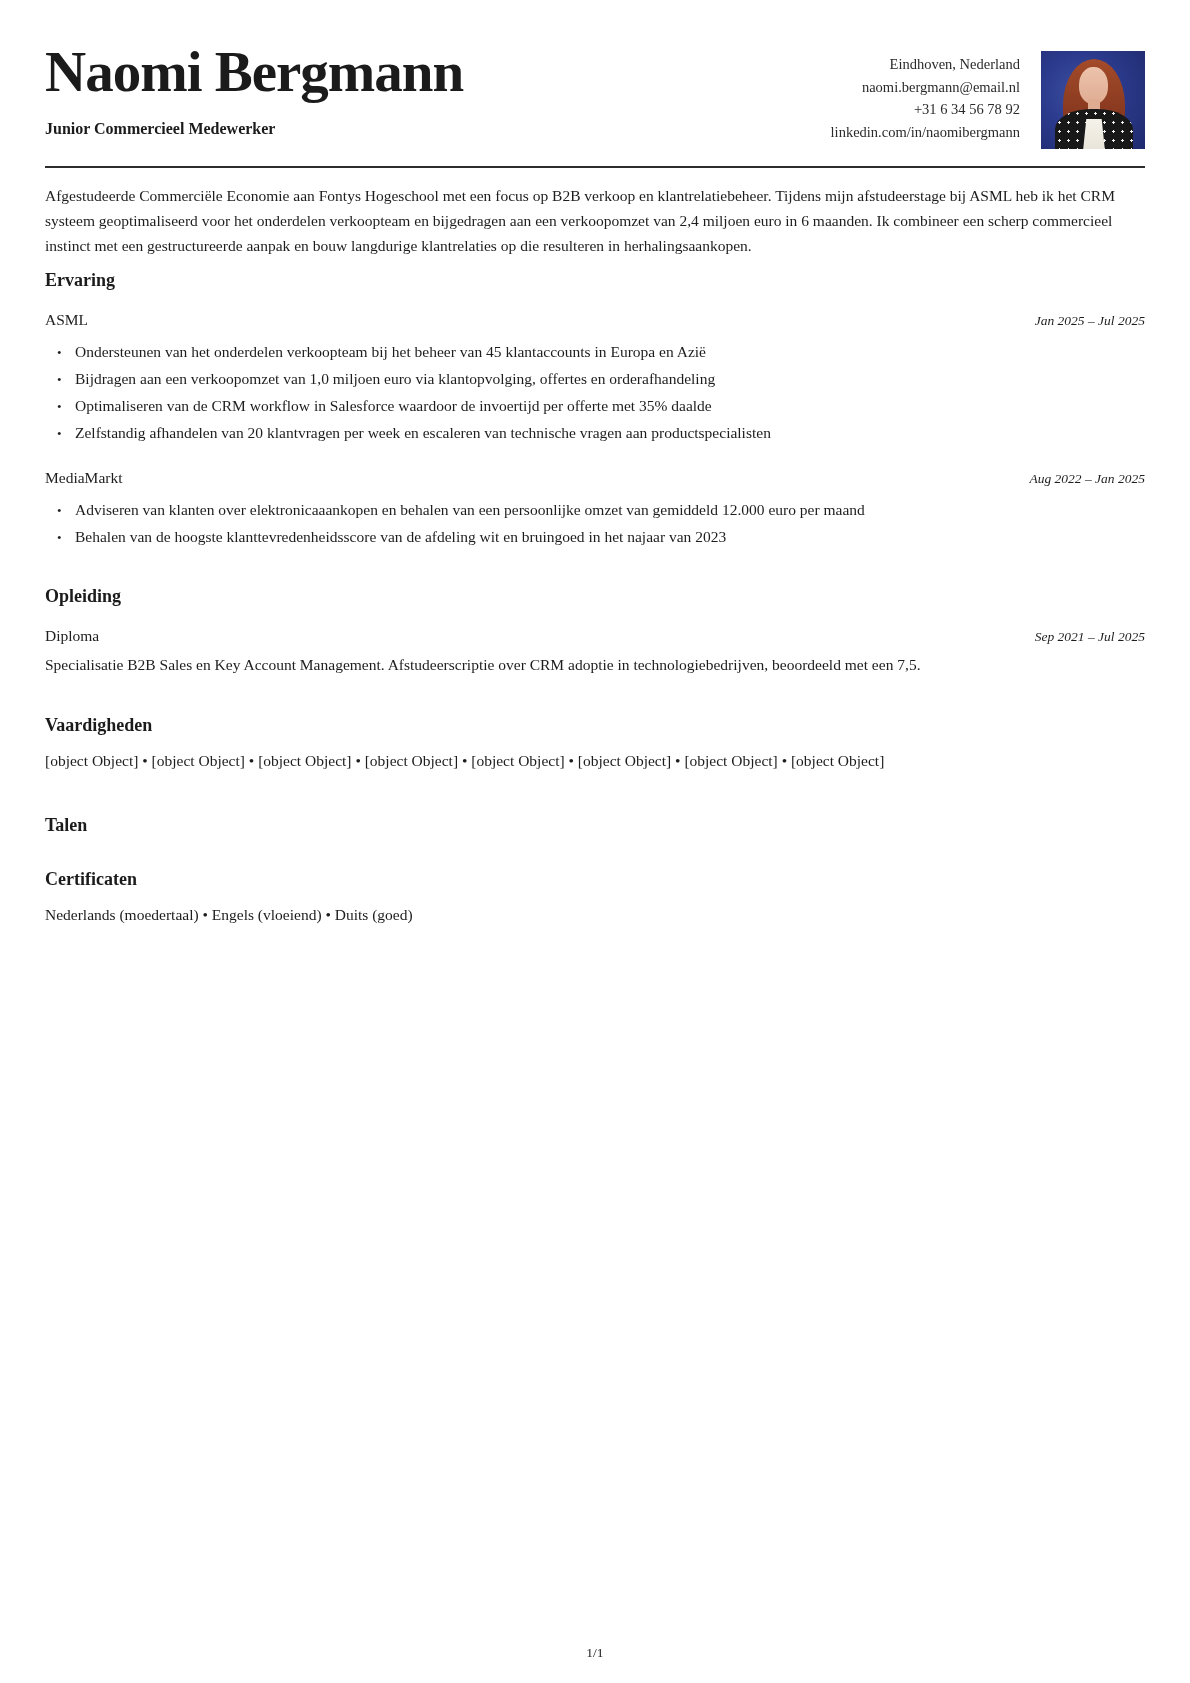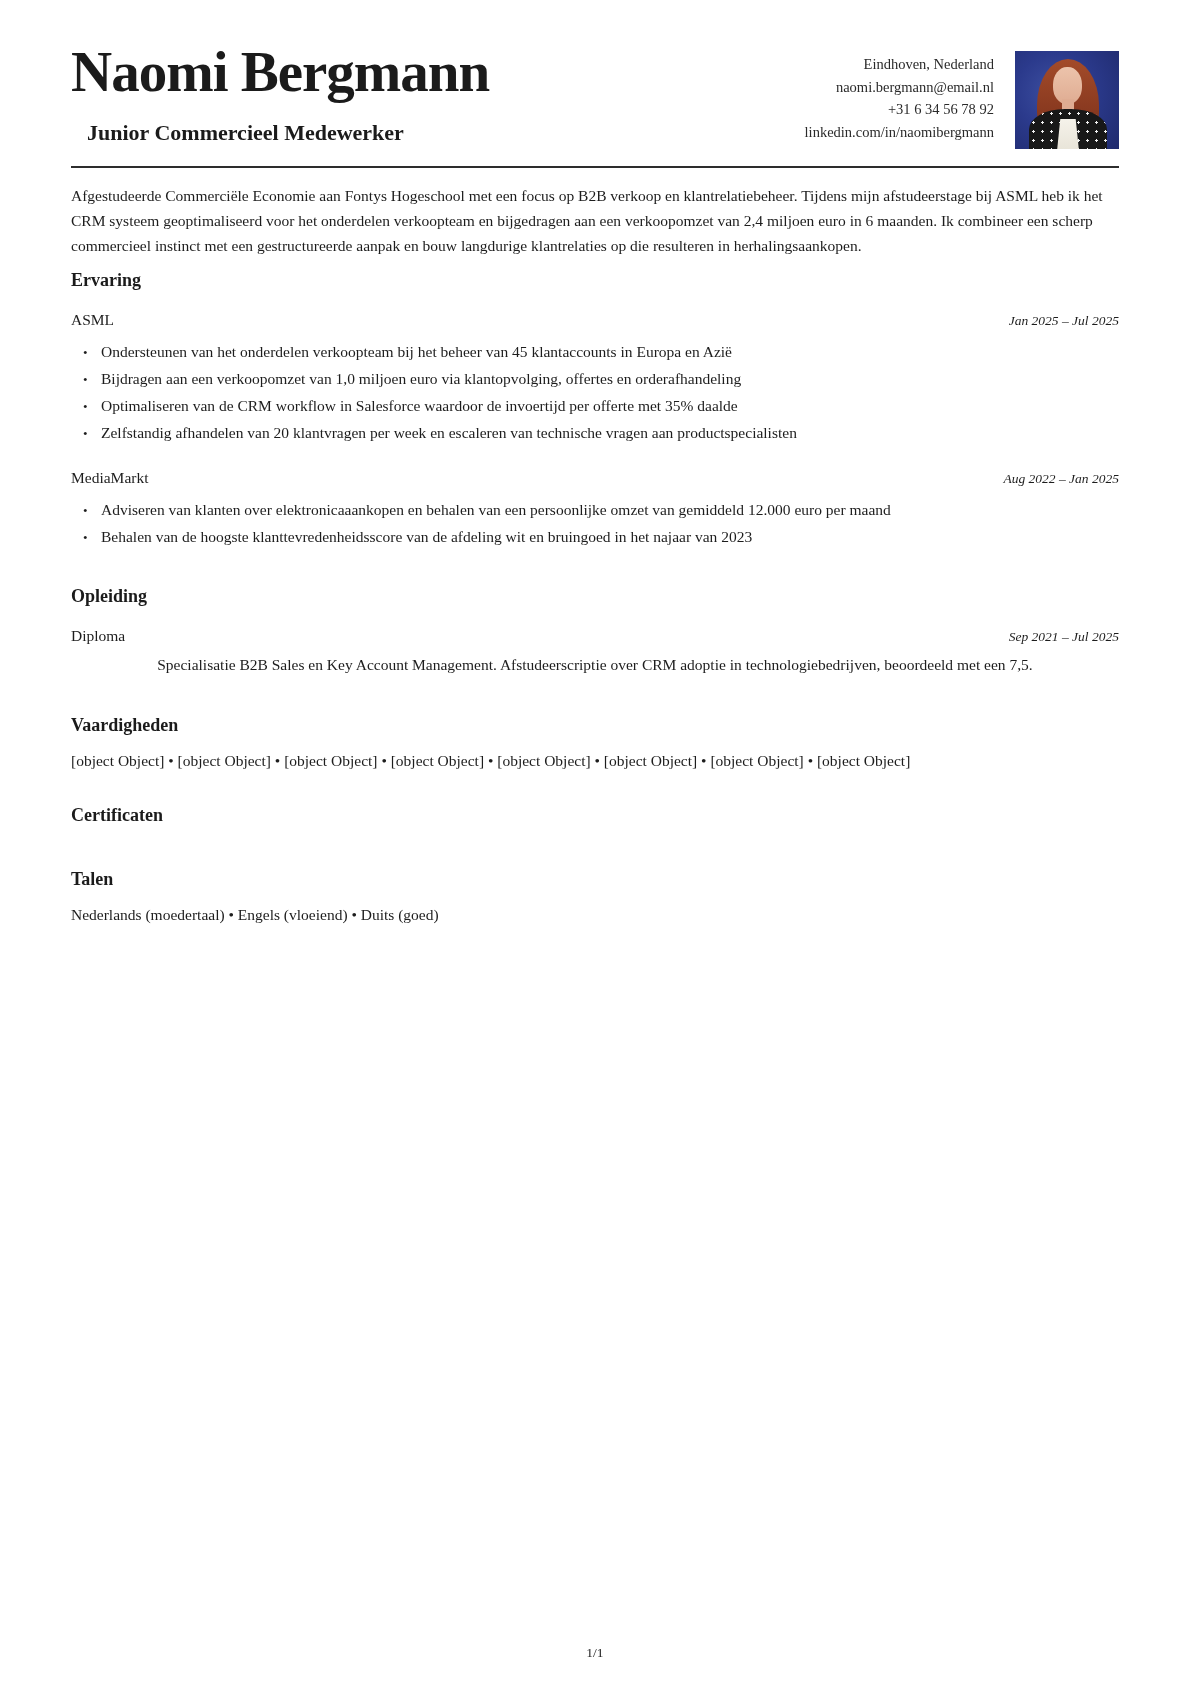--- a/index.html
+++ b/index.html
@@ -9,46 +9,45 @@
     background: #ffffff;
     color: #1c1c1c;
     font-family: "Liberation Serif", "DejaVu Serif", serif;
     position: relative;
     box-sizing: border-box;
   }
   .page {
     position: relative;
     width: 1190px;
     height: 1683px;
-    padding: 0 71px;
+    padding: 0 45px;
     box-sizing: border-box;
     overflow: hidden;
   }
 
   
   .header {
     display: flex;
     justify-content: space-between;
     padding-top: 46px;
   }
   .header-left { flex: 1 1 auto; min-width: 0; }
   .name {
     font-size: 57px;
     font-weight: 700;
     letter-spacing: -1px;
     line-height: 0.92;
     color: #1b1b1b;
     margin: 0;
   }
   .job-title {
-    font-size: 22px;
+    font-size: 16px;
     font-weight: 700;
     color: #1b1b1b;
     margin-top: 22px;
-    margin-left: 16px;
   }
   .header-right {
     display: flex;
     align-items: flex-start;
     gap: 21px;
     padding-top: 5px;
   }
   .contact {
     text-align: right;
     font-size: 14.5px;
@@ -162,21 +161,20 @@
   ul.bullets li .dot {
     position: absolute;
     left: 0; top: 1px;
     font-size: 13px;
   }
   .entry-desc {
     margin-top: 8px;
     font-size: 15.5px;
     line-height: 24px;
     color: #1d1d1d;
-    text-align: center;
   }
   .inline-list {
     margin-top: 14px;
     font-size: 15.5px;
     line-height: 22px;
     color: #1d1d1d;
   }
 
   
   .footer {
@@ -246,20 +244,20 @@
 
   <div class="entry-row first">
     <span class="entry-title bold">Diploma</span>
     <span class="entry-dates">Sep 2021 – Jul 2025</span>
   </div>
   <div class="entry-desc">Specialisatie B2B Sales en Key Account Management. Afstudeerscriptie over CRM adoptie in technologiebedrijven, beoordeeld met een 7,5.</div>
 
   <div class="section-heading h-vaardigheden">Vaardigheden</div>
   <div class="inline-list">[object Object] • [object Object] • [object Object] • [object Object] • [object Object] • [object Object] • [object Object] • [object Object]</div>
 
+  <div class="section-heading h-talen">Talen</div>
+
   <div class="section-heading h-certificaten">Certificaten</div>
-
-  <div class="section-heading h-talen">Talen</div>
   <div class="inline-list">Nederlands (moedertaal) • Engels (vloeiend) • Duits (goed)</div>
 
   <div class="footer">1/1</div>
 
 </div>
 
 </body></html>

